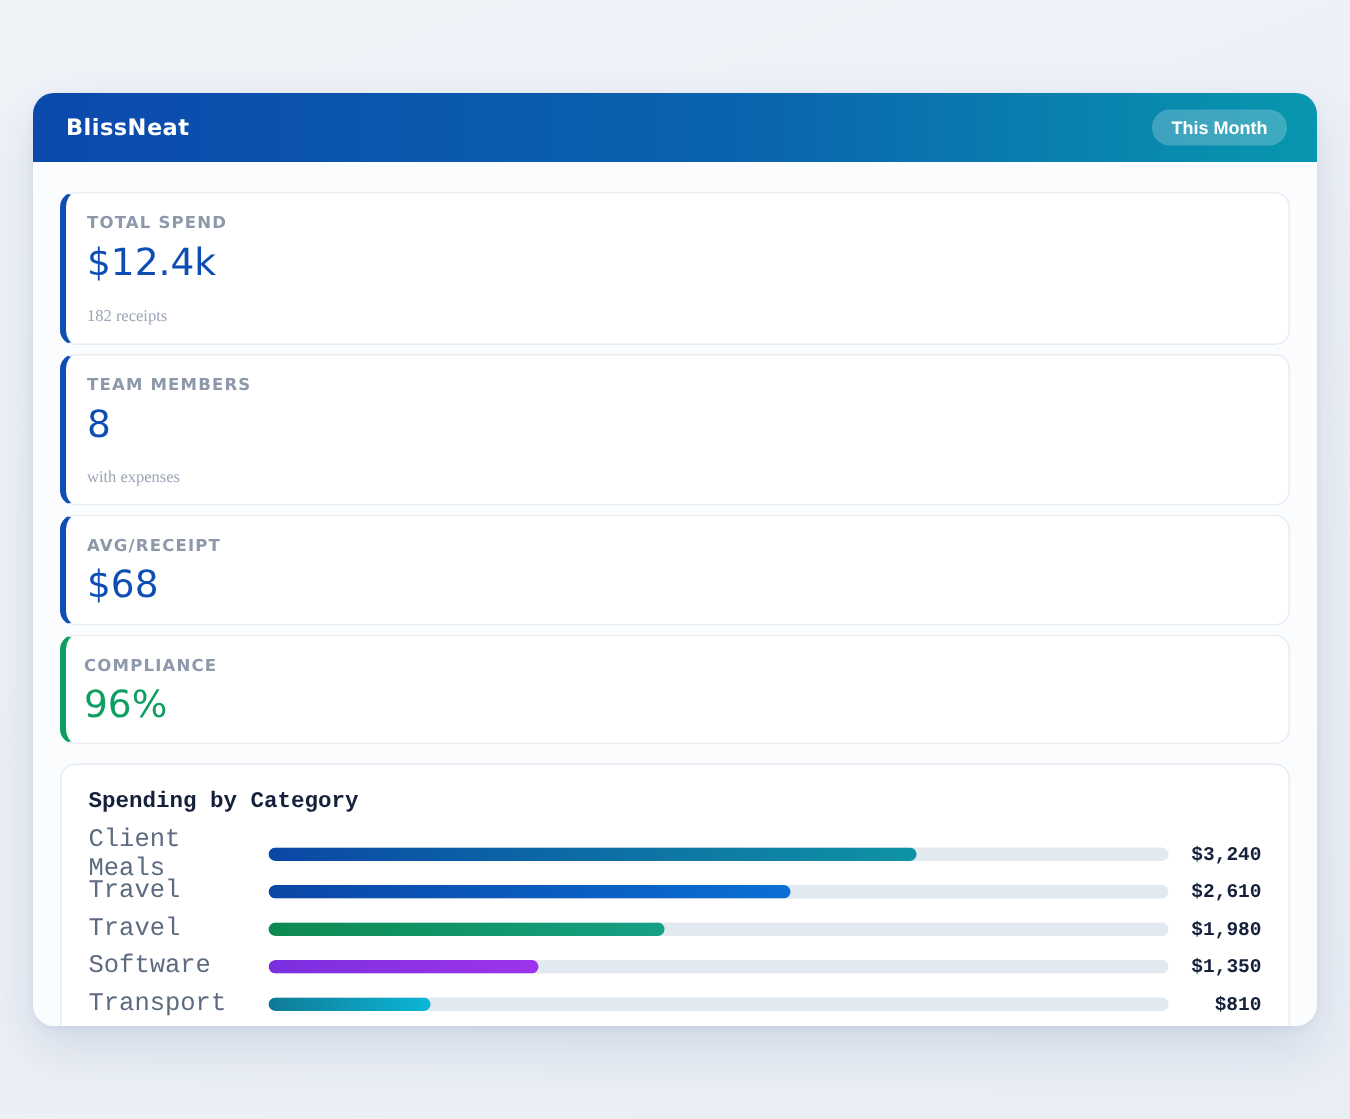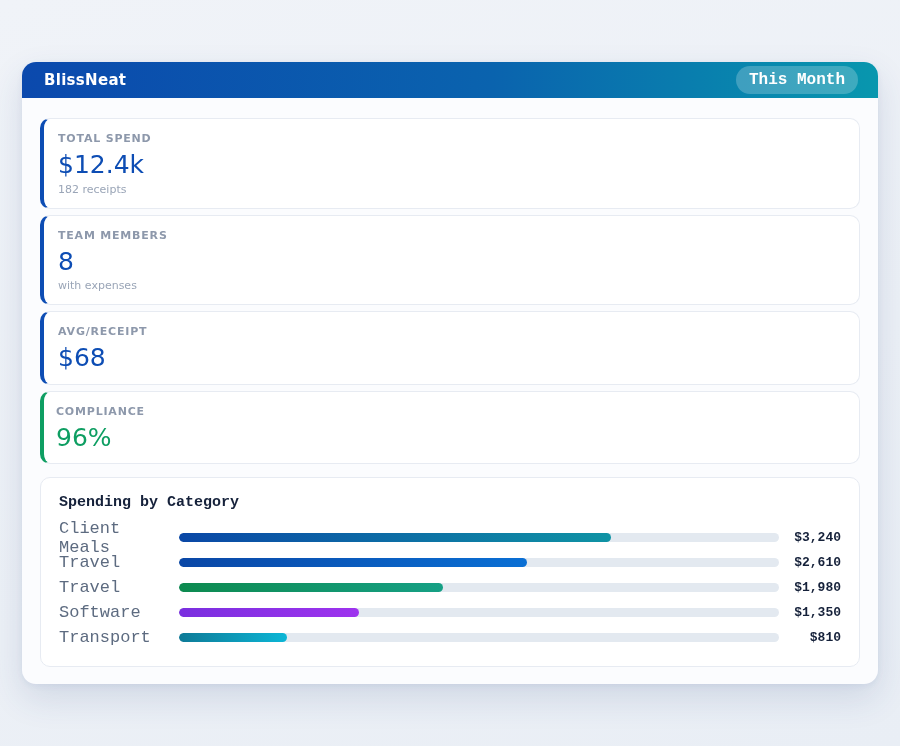--- a/index.html
+++ b/index.html
@@ -12,39 +12,39 @@
   .app-card {
     position: absolute;
     left: 22px; top: 62px;
     width: 856px; height: 622px;
     background: #fbfcfe;
     border-radius: 14px;
     box-shadow: 0 14px 34px rgba(40, 70, 130, 0.14), 0 2px 6px rgba(40,70,130,0.06);
     overflow: hidden;
   }
   .app-header {
-    height: 36px;
+    height: 46px;
     background: linear-gradient(90deg, #0b49ad 0%, #0a63ae 55%, #0897ae 100%);
     display: flex;
     align-items: center;
     justify-content: space-between;
     padding: 0 20px 0 22px;
   }
   .app-title {
     color: #ffffff;
     font-size: 15px;
     font-weight: bold;
     letter-spacing: 0.3px;
   }
   .period-badge {
     background: rgba(255,255,255,0.22);
     color: #ffffff;
     border: none;
-    font-family: Liberation Mono, monospace;
-    font-size: 16px;
+    font-family: Liberation Sans, sans-serif;
+    font-size: 12px;
     font-weight: bold;
     padding: 5px 13px;
     border-radius: 999px;
     cursor: pointer;
   }
   .content {
     padding: 20px 18px 18px 18px;
   }
   .stat-card {
     background: #ffffff;
@@ -63,21 +63,22 @@
   }
   .stat-value {
     font-size: 25px;
     font-weight: normal;
     color: #0d4db4;
     line-height: 1.1;
   }
   .stat-sub {
     font-size: 11px;
     color: #9aa5b7;
-    margin-top: 4px;
+    margin-top: 16px;
+    font-family: Liberation Serif, serif;
   }
   .chart-card {
     background: #ffffff;
     border: 1px solid #e7ebf2;
     border-radius: 10px;
     margin-top: 13px;
     padding: 16px 18px 16px 18px;
     font-family: Liberation Mono, monospace;
   }
   .chart-title {

